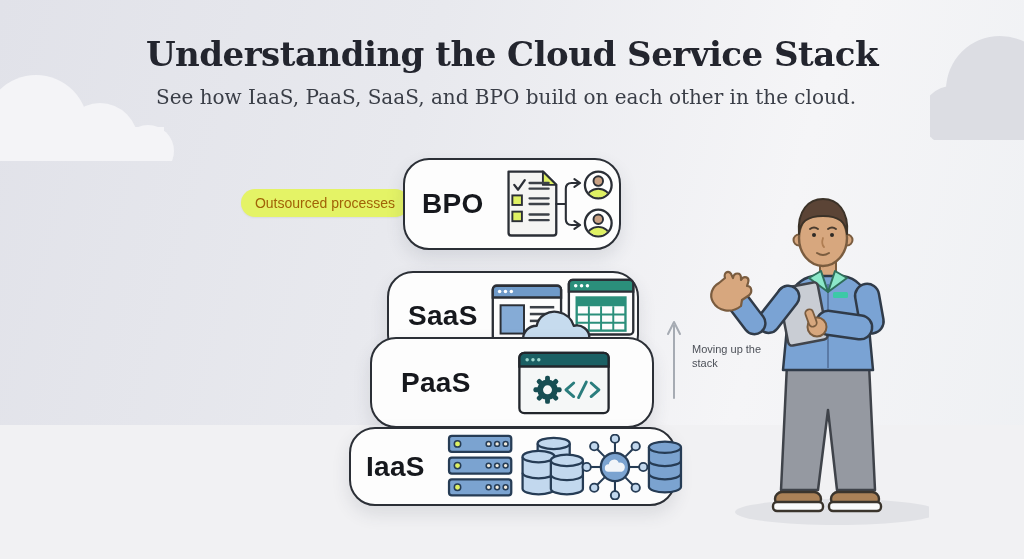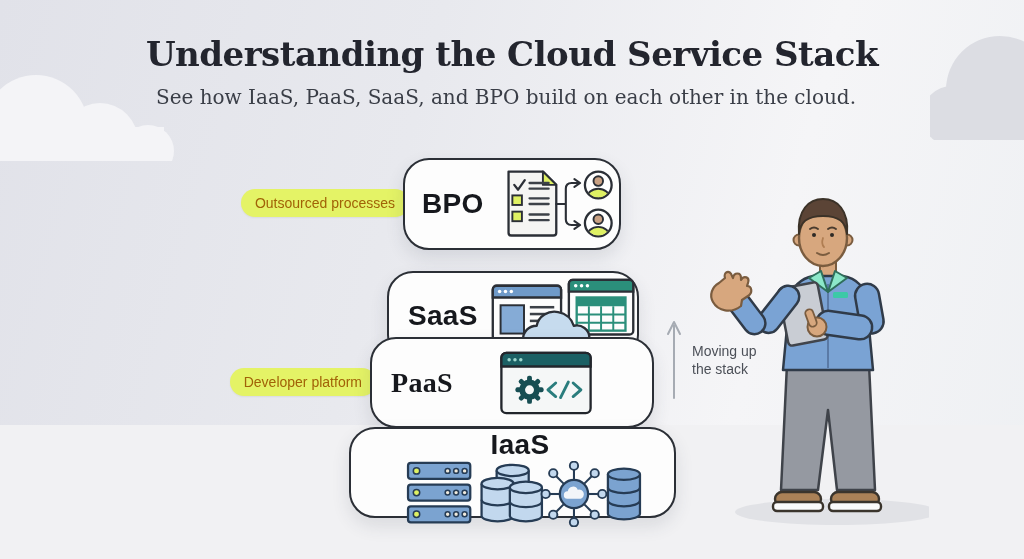--- a/index.html
+++ b/index.html
@@ -20,43 +20,43 @@
     font-size:20px;color:#3a3e47;margin:11px 12px 0 0;font-weight:400;
   }
   .layer-card{
     position:absolute;background:#fdfdfd;border:2px solid #2b2f36;border-radius:26px;
     box-shadow:0 8px 18px rgba(50,55,70,.12);
     display:flex;align-items:center;box-sizing:border-box;
   }
   #card-bpo {left:403px;top:158px;width:218px;height:92px;z-index:1;}
   #card-saas{left:387px;top:248px;width:252px;height:90px;z-index:2;margin-top:23px;}
   #card-paas{left:370px;top:337px;width:284px;height:91px;z-index:3;}
-  #card-iaas{left:349px;top:427px;width:327px;height:91px;z-index:4;flex-direction:column;}
+  #card-iaas{left:349px;top:427px;width:327px;height:79px;z-index:4;}
   .layer-label{font-weight:bold;font-size:28px;color:#16181d;letter-spacing:.3px;}
   #card-bpo  .layer-label{margin-left:17px;}
   #card-saas .layer-label{margin-left:19px;}
-  #card-paas .layer-label{margin-left:19px;font-family:Liberation Serif, serif;}
+  #card-paas .layer-label{margin-left:29px;}
   #card-iaas .layer-label{margin-left:15px;}
   .iconwrap{display:flex;align-items:center;}
   #card-bpo  .iconwrap{margin-left:15px;}
   #card-saas .iconwrap{margin-left:12px;}
   #card-paas .iconwrap{margin-left:46px;}
   #card-iaas .iconwrap{margin-left:22px;}
   .tag-pill{
     position:absolute;background:#e4f366;color:#a16207;font-size:14px;
     padding:6px 14px;border-radius:999px;white-space:nowrap;z-index:0;
     box-shadow:0 1px 2px rgba(0,0,0,.06);
   }
   #pill-bpo {right:615px;top:189px;}
   #pill-saas{right:631px;top:279px;}
   #pill-paas{right:648px;top:368px;}
   #pill-iaas{right:669px;top:457px;}
   .arrow-note{position:absolute;left:666px;top:318px;z-index:5;display:flex;align-items:flex-start;}
   .arrow-label{
-    margin:24px 0 16px 10px;width:86px;font-size:14px;line-height:1.3;color:#4c5058;
+    margin:24px 0 16px 10px;width:86px;font-size:11px;line-height:1.3;color:#4c5058;
   }
   .person{position:absolute;left:697px;top:188px;z-index:5;}
 </style>
 </head>
 <body>
 
 <div class="stage">
 
   <div class="floor"></div>
 
@@ -75,21 +75,20 @@
       <rect x="40" y="62" width="54" height="50"></rect>
     </g>
   </svg>
 
   <div class="header">
     <h1 class="title">Understanding the Cloud Service Stack</h1>
     <p class="subtitle">See how IaaS, PaaS, SaaS, and BPO build on each other in the cloud.</p>
   </div>
 
   <span class="tag-pill" id="pill-bpo">Outsourced processes</span>
-  <span class="tag-pill" id="pill-paas">Developer platform</span>
 
   <div class="layer-card" id="card-bpo">
     <span class="layer-label">BPO</span>
     <span class="iconwrap">
       <svg width="126" height="72" viewBox="0 0 132 72">
         <g>
           <path d="M10,2 h36 l14,14 v50 a3,3 0 0 1 -3,3 h-44 a3,3 0 0 1 -3,-3 v-61 z" fill="#f5f5f3" stroke="#2b2f36" stroke-width="2.4" stroke-linejoin="round"></path>
           <path d="M46,2 L60,16 L46,16 Z" fill="#dff163" stroke="#2b2f36" stroke-width="2" stroke-linejoin="round"></path>
           <polyline points="16,16 20,21 27,11" fill="none" stroke="#2b2f36" stroke-width="2.4" stroke-linecap="round" stroke-linejoin="round"></polyline>
           <line x1="32" y1="14" x2="52" y2="14" stroke="#3c4148" stroke-width="2.4" stroke-linecap="round"></line>

